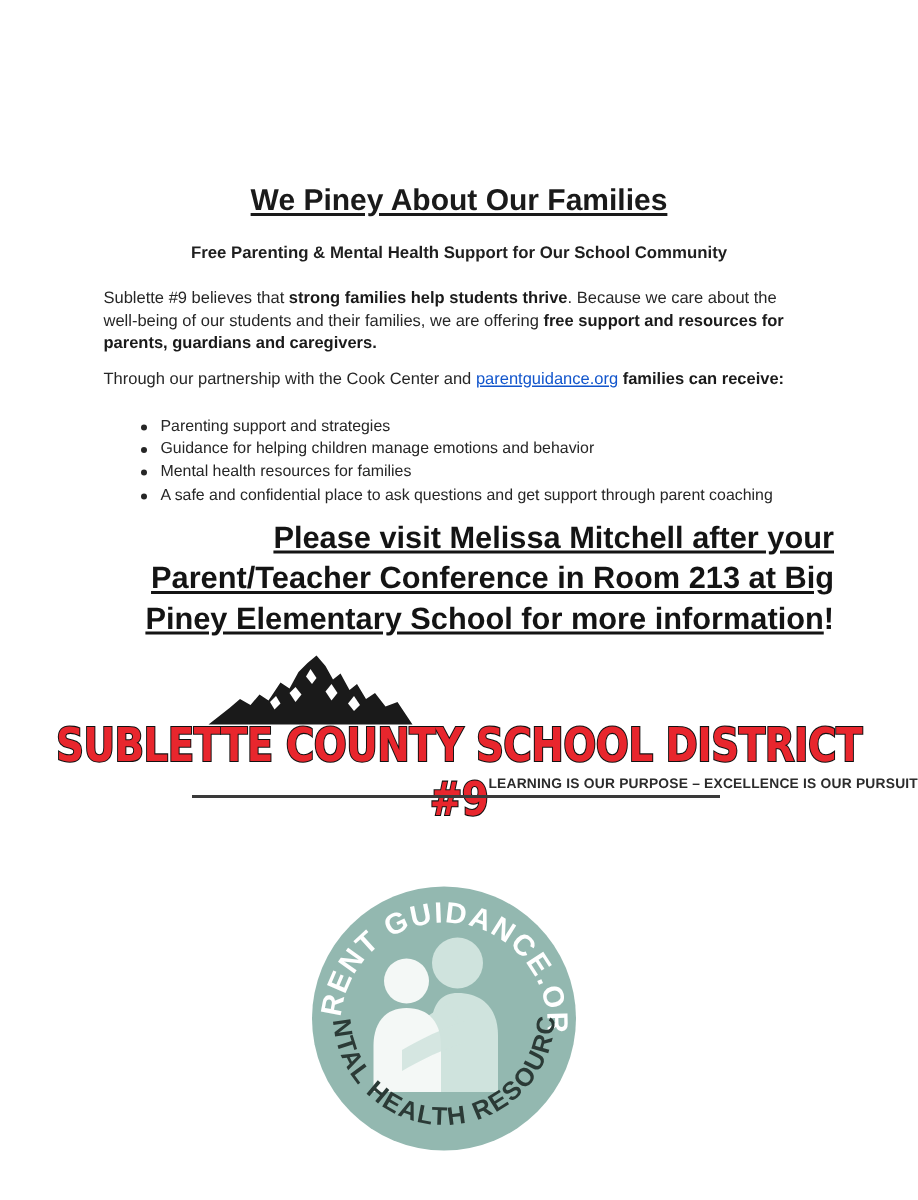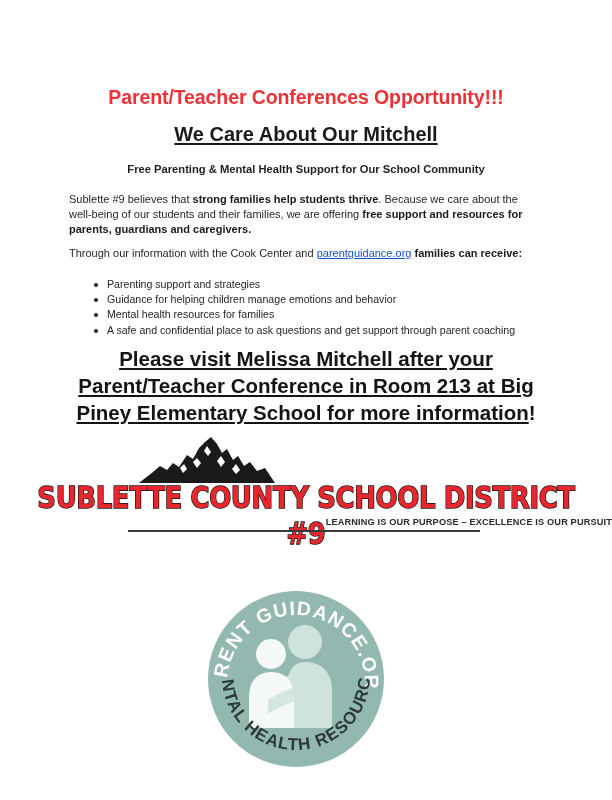--- a/index.html
+++ b/index.html
@@ -108,21 +108,21 @@
     border-radius: 50%;
     background: #262626;
   }
 
   
   .cta {
     position: absolute;
     top: 345px;
     left: 56px;
     width: 500px;
-    text-align: center;
+    text-align: right;
     font-size: 20.5px;
     font-weight: bold;
     line-height: 27px;
     color: #141414;
   }
   .cta .u {
     text-decoration: underline;
     text-underline-offset: 2px;
   }
 
@@ -185,29 +185,28 @@
     width: 182px;
     height: 182px;
   }
   .badge svg { display: block; }
 </style>
 </head>
 <body>
 
 <div class="page">
 
-  <div class="title-red">Parent/Teacher Conferences Opportunity!!!</div>
-
-  <div class="title-main"><span>We Care About Our Mitchell</span></div>
+
+  <div class="title-main"><span>We Piney About Our Families</span></div>
 
   <div class="subtitle">Free Parenting &amp; Mental Health Support for Our School Community</div>
 
   <div class="para para-1"><span>Sublette #9 believes that </span><b>strong families help students thrive</b><span>. Because we care about the well-being of our students and their families, we are offering </span><b>free support and resources for parents, guardians and caregivers.</b></div>
 
-  <div class="para para-2"><span>Through our information with the Cook Center and </span><a class="link" href="#">parentguidance.org</a><b> families can receive:</b></div>
+  <div class="para para-2"><span>Through our partnership with the Cook Center and </span><a class="link" href="#">parentguidance.org</a><b> families can receive:</b></div>
 
   <ul class="bullets">
     <li>Parenting support and strategies</li>
     <li>Guidance for helping children manage emotions and behavior</li>
     <li>Mental health resources for families</li>
     <li>A safe and confidential place to ask questions and get support through parent coaching</li>
   </ul>
 
   <div class="cta"><span class="u">Please visit Melissa Mitchell after your Parent/Teacher Conference in Room 213 at Big Piney Elementary School for more information</span><span>!</span></div>
 

